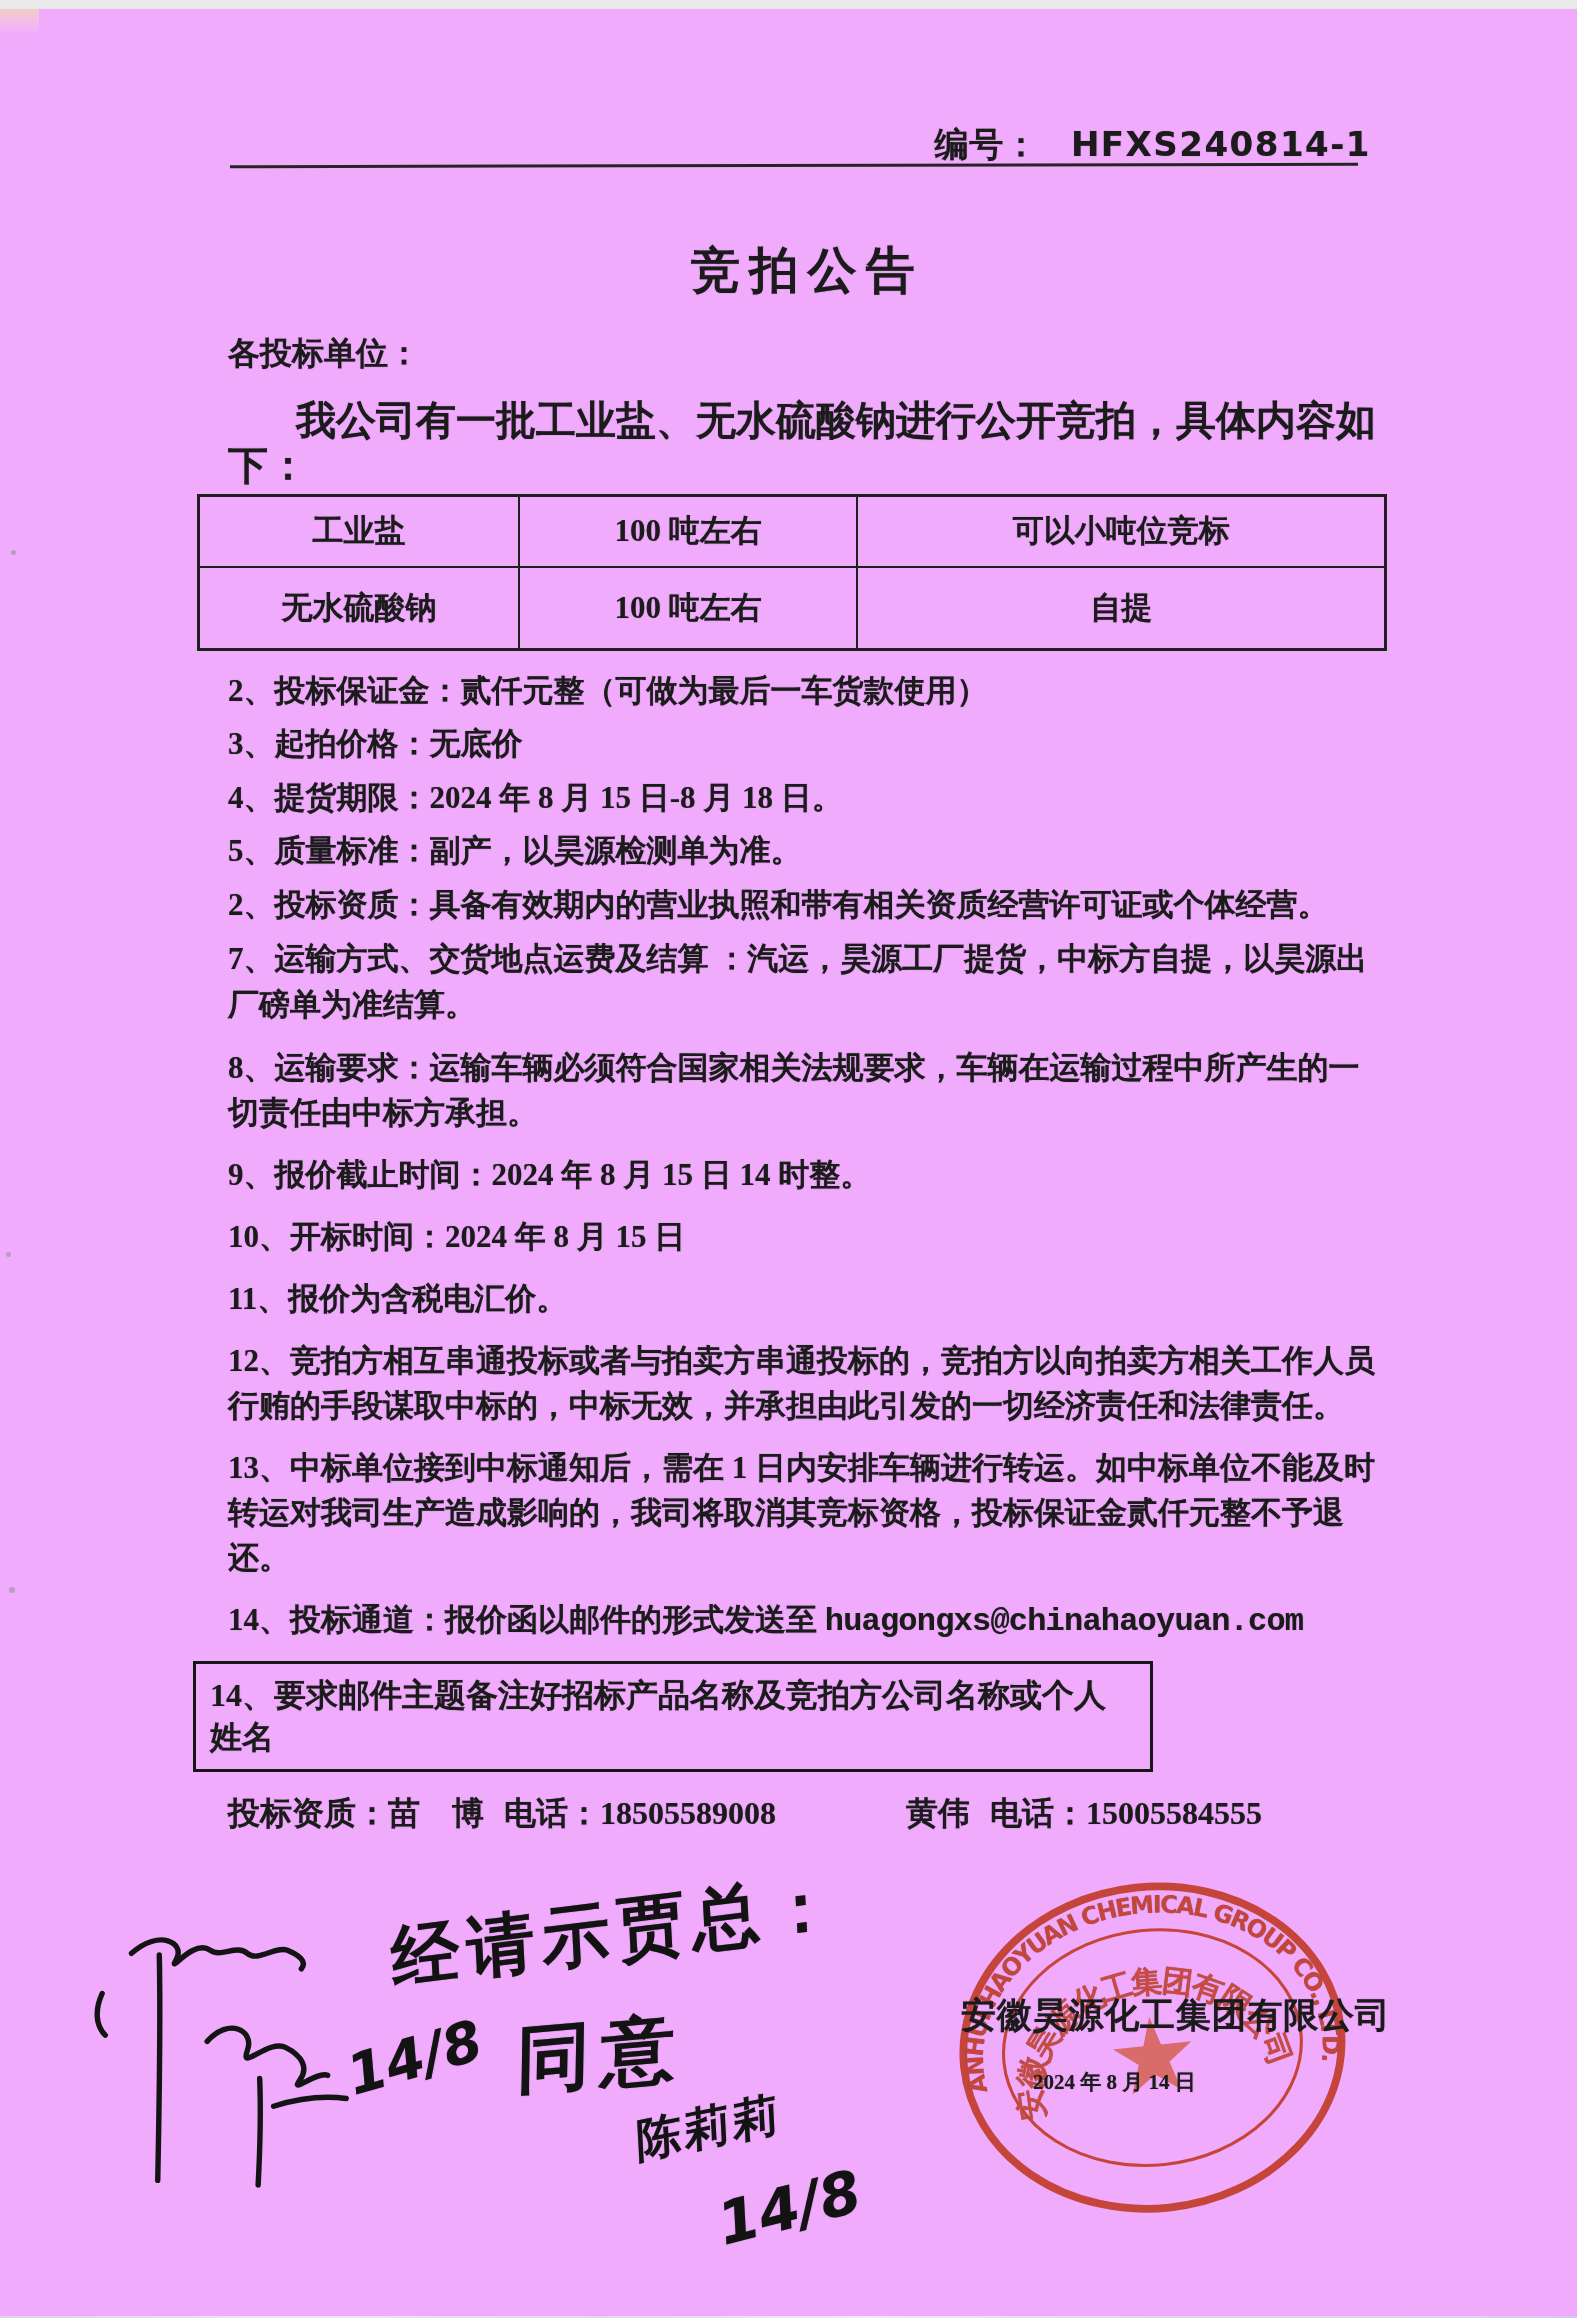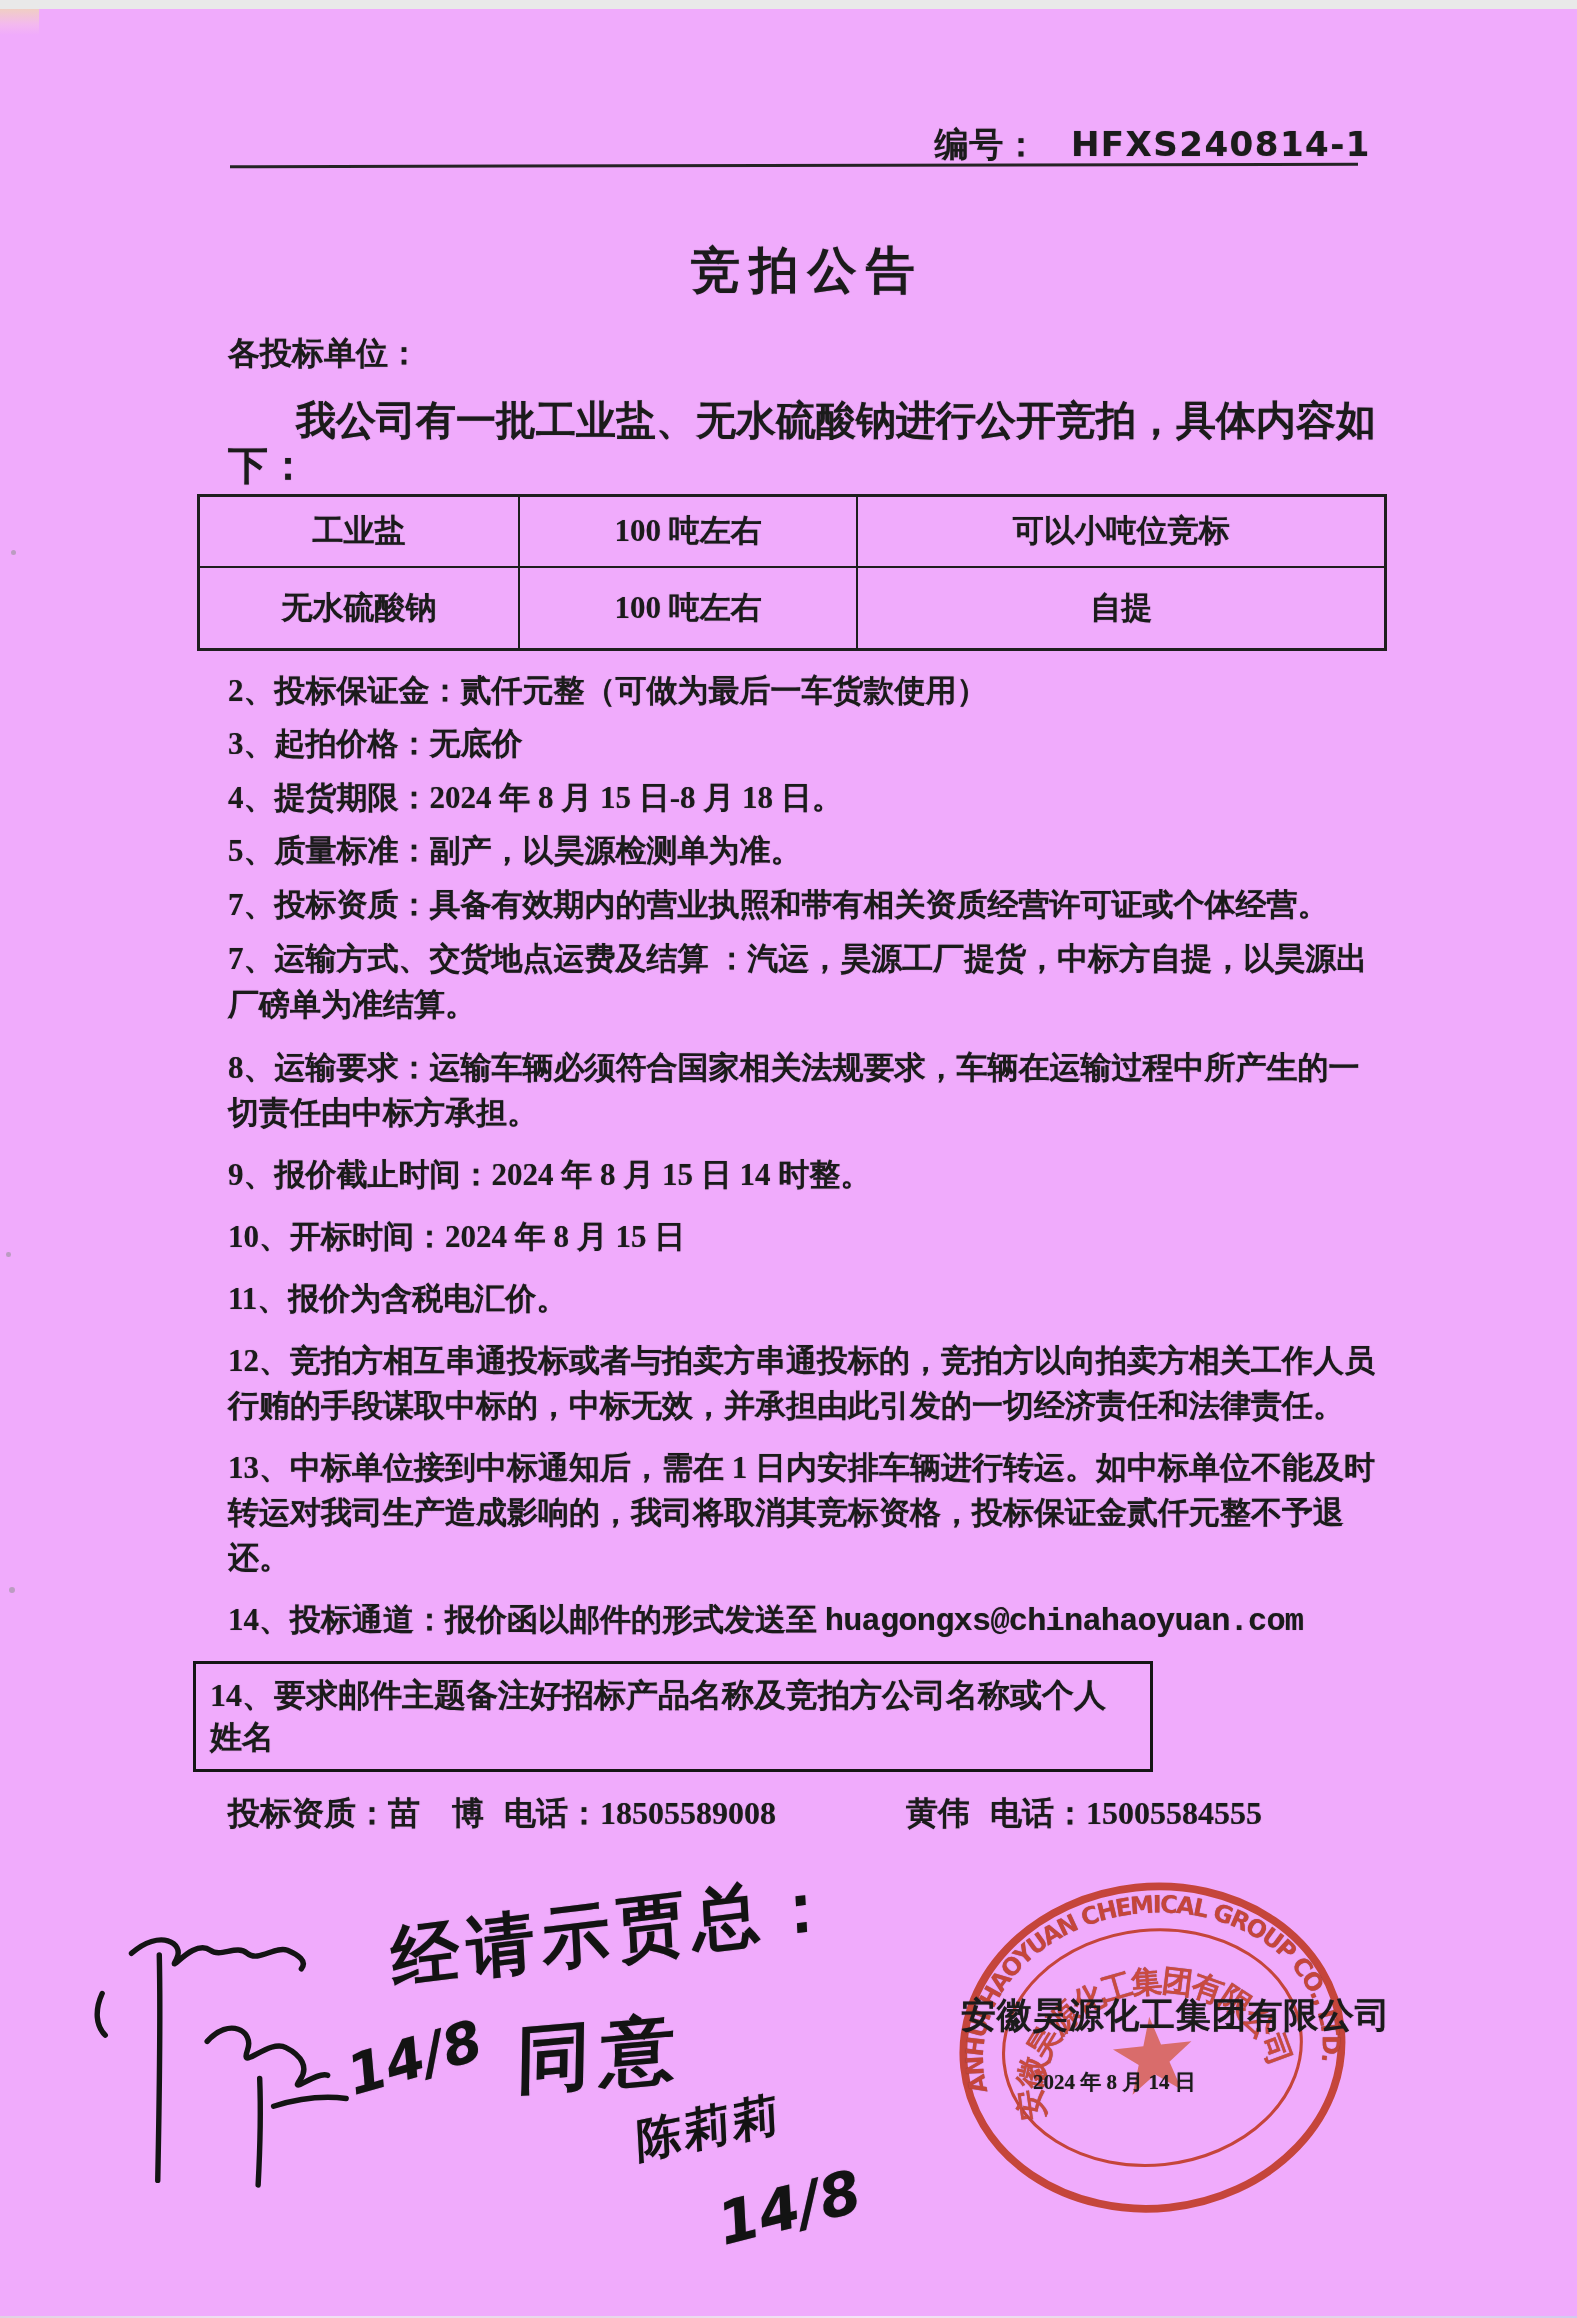--- a/index.html
+++ b/index.html
@@ -109,21 +109,21 @@
         <td>100 吨左右</td>
         <td>自提</td>
       </tr>
     </tbody>
       </table>
 
     <p class="item loose">2、投标保证金：贰仟元整（可做为最后一车货款使用）</p>
     <p class="item">3、起拍价格：无底价</p>
     <p class="item">4、提货期限：2024 年 8 月 15 日-8 月 18 日。</p>
     <p class="item">5、质量标准：副产，以昊源检测单为准。</p>
-    <p class="item">7、投标资质：具备有效期内的营业执照和带有相关资质经营许可证或个体经营。</p>
+    <p class="item">2、投标资质：具备有效期内的营业执照和带有相关资质经营许可证或个体经营。</p>
     <p class="item">7、运输方式、交货地点运费及结算 ：汽运，昊源工厂提货，中标方自提，以昊源出厂磅单为准结算。</p>
     <p class="item loose">8、运输要求：运输车辆必须符合国家相关法规要求，车辆在运输过程中所产生的一切责任由中标方承担。</p>
     <p class="item loose">9、报价截止时间：2024 年 8 月 15 日 14 时整。</p>
     <p class="item loose">10、开标时间：2024 年 8 月 15 日</p>
     <p class="item loose">11、报价为含税电汇价。</p>
     <p class="item loose">12、竞拍方相互串通投标或者与拍卖方串通投标的，竞拍方以向拍卖方相关工作人员行贿的手段谋取中标的，中标无效，并承担由此引发的一切经济责任和法律责任。</p>
     <p class="item loose">13、中标单位接到中标通知后，需在 1 日内安排车辆进行转运。如中标单位不能及时转运对我司生产造成影响的，我司将取消其竞标资格，投标保证金贰仟元整不予退还。</p>
     <p class="item loose"><span>14、投标通道：报价函以邮件的形式发送至 </span><span class="email">huagongxs@chinahaoyuan.com</span></p>
 
     <div class="boxed-note">14、要求邮件主题备注好招标产品名称及竞拍方公司名称或个人姓名</div>

